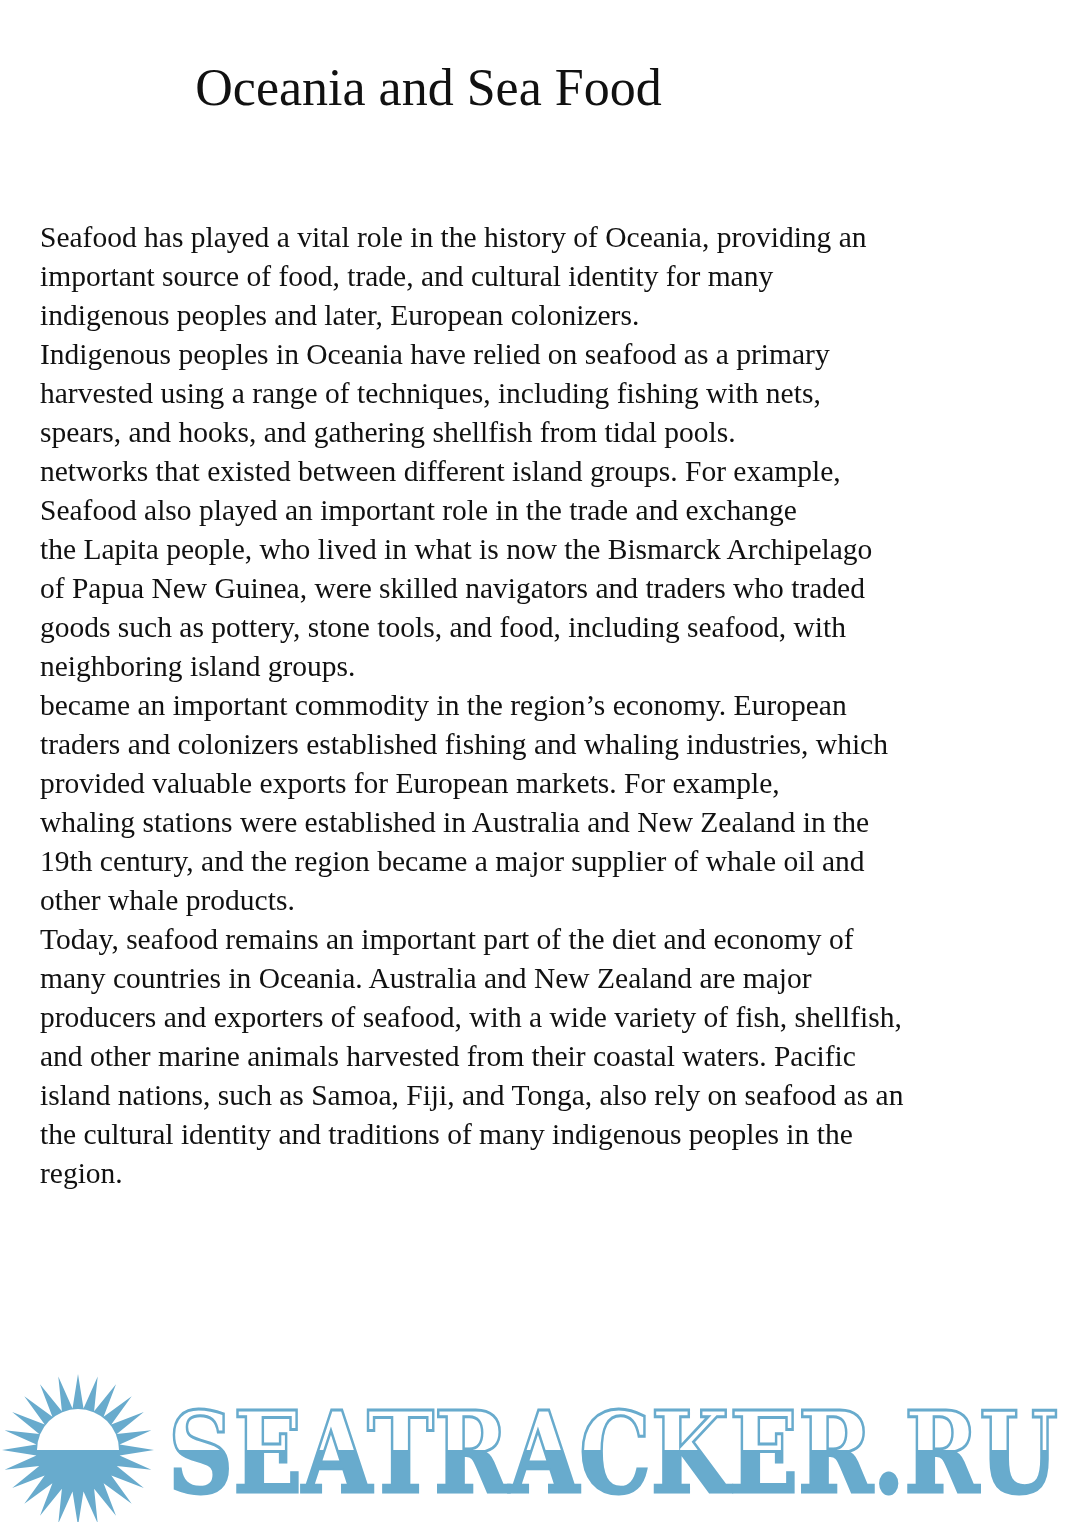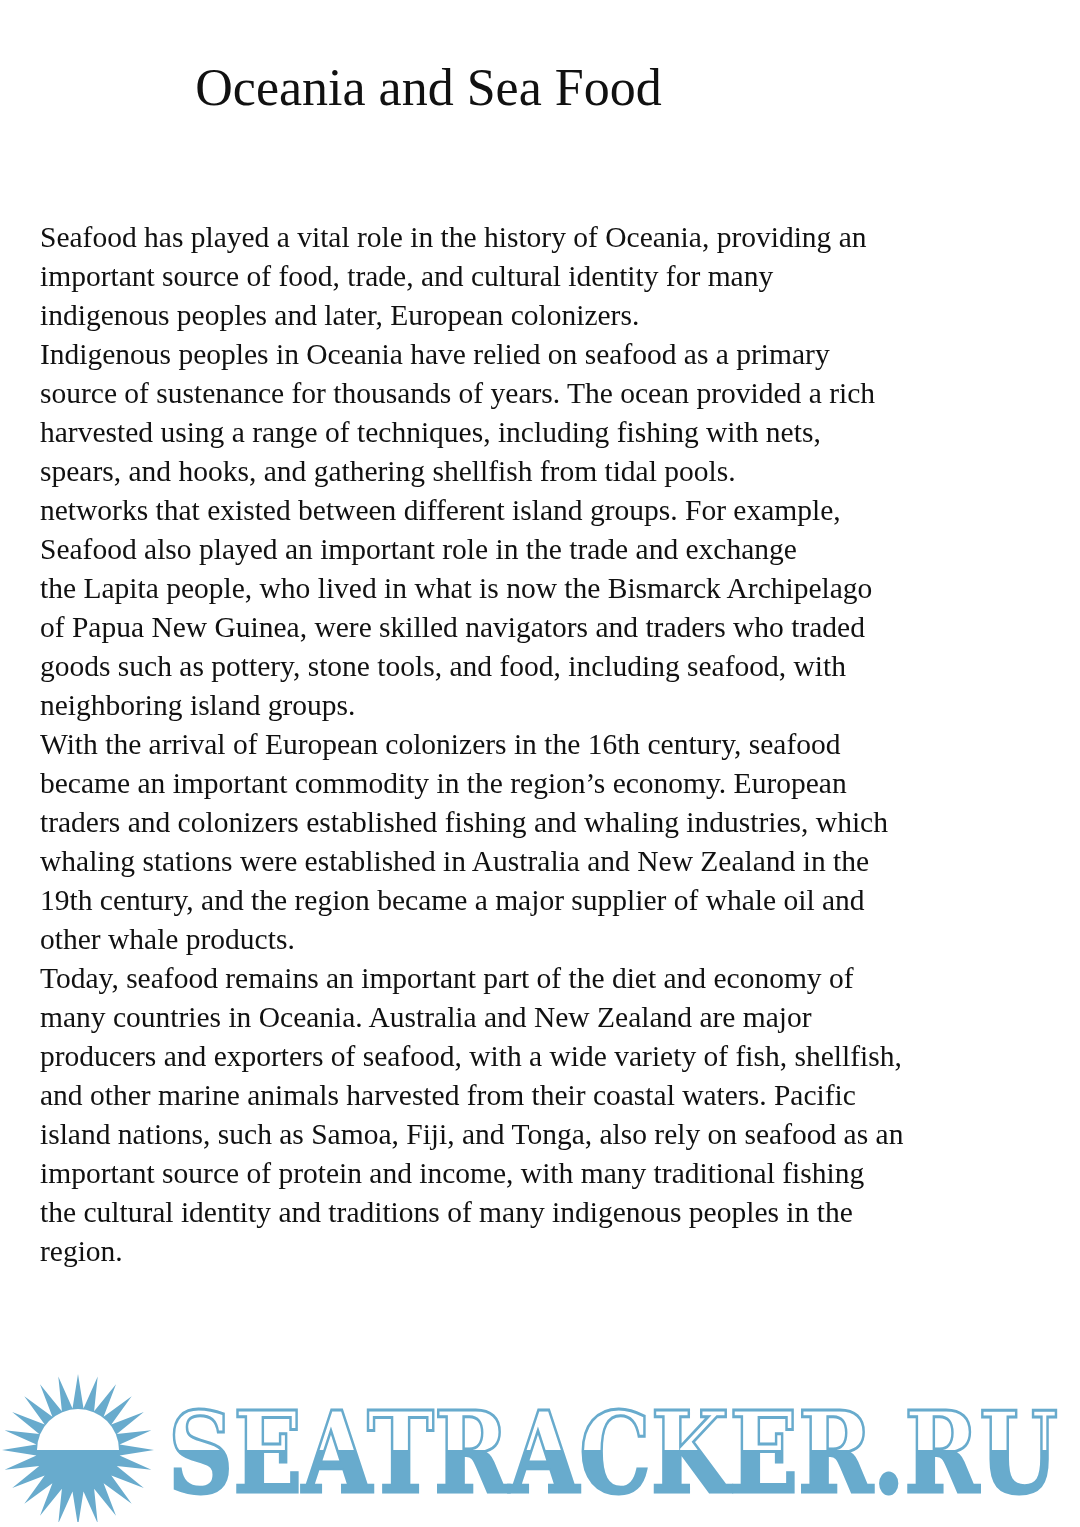--- a/index.html
+++ b/index.html
@@ -26,47 +26,45 @@
 <h1 class="title">Oceania and Sea Food</h1>
 
 <div class="body-text" id="article-body">
     <div>
       <span class="line">Seafood has played a vital role in the history of Oceania, providing an</span>
       <span class="line">important source of food, trade, and cultural identity for many</span>
       <span class="line">indigenous peoples and later, European colonizers.</span>
     </div>
     <div>
       <span class="line">Indigenous peoples in Oceania have relied on seafood as a primary</span>
-      <span class="line">source of sustenance for thousands of years. The ocean provided a rich</span>
       <span class="line">harvested using a range of techniques, including fishing with nets,</span>
       <span class="line">spears, and hooks, and gathering shellfish from tidal pools.</span>
     </div>
     <div>
       <span class="line">networks that existed between different island groups. For example,</span>
       <span class="line">Seafood also played an important role in the trade and exchange</span>
       <span class="line">the Lapita people, who lived in what is now the Bismarck Archipelago</span>
       <span class="line">of Papua New Guinea, were skilled navigators and traders who traded</span>
       <span class="line">goods such as pottery, stone tools, and food, including seafood, with</span>
       <span class="line">neighboring island groups.</span>
     </div>
     <div>
-      <span class="line">With the arrival of European colonizers in the 16th century, seafood</span>
       <span class="line">became an important commodity in the region’s economy. European</span>
       <span class="line">traders and colonizers established fishing and whaling industries, which</span>
+      <span class="line">provided valuable exports for European markets. For example,</span>
       <span class="line">whaling stations were established in Australia and New Zealand in the</span>
       <span class="line">19th century, and the region became a major supplier of whale oil and</span>
       <span class="line">other whale products.</span>
     </div>
     <div>
       <span class="line">Today, seafood remains an important part of the diet and economy of</span>
       <span class="line">many countries in Oceania. Australia and New Zealand are major</span>
       <span class="line">producers and exporters of seafood, with a wide variety of fish, shellfish,</span>
       <span class="line">and other marine animals harvested from their coastal waters. Pacific</span>
       <span class="line">island nations, such as Samoa, Fiji, and Tonga, also rely on seafood as an</span>
-      <span class="line">important source of protein and income, with many traditional fishing</span>
       <span class="line">the cultural identity and traditions of many indigenous peoples in the</span>
       <span class="line">region.</span>
     </div>
   </div>
 
 <svg class="logo" viewBox="0 0 1080 150" xmlns="http://www.w3.org/2000/svg">
   <defs>
     <clipPath id="lowerHalf">
         <rect x="0" y="78" width="1080" height="80"></rect>
       </clipPath>

